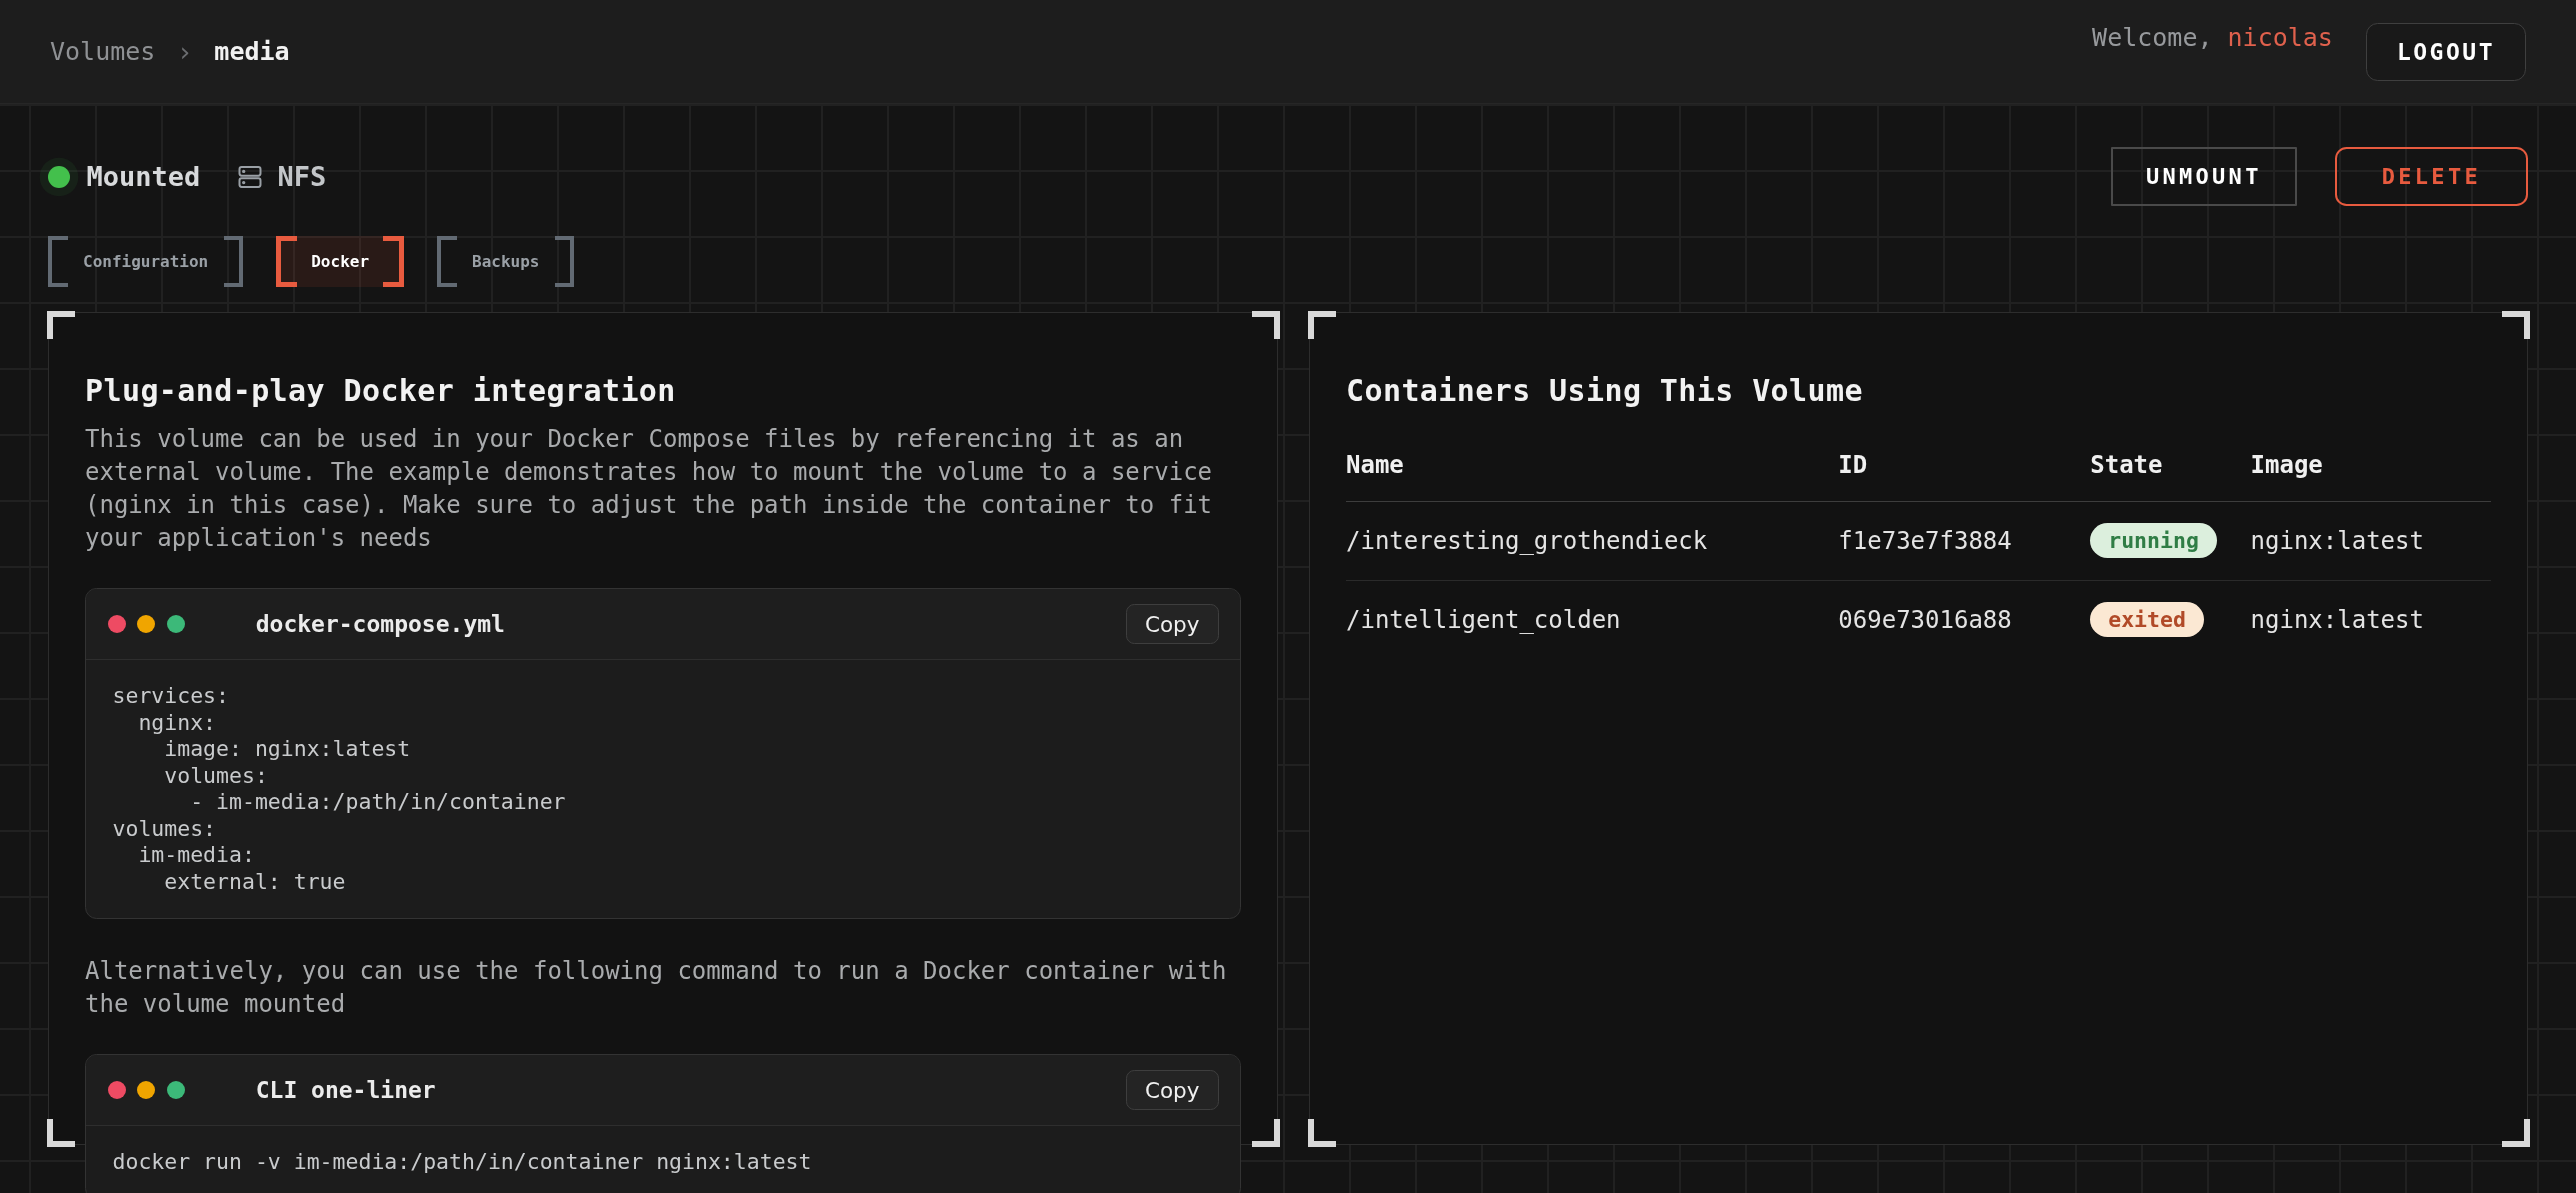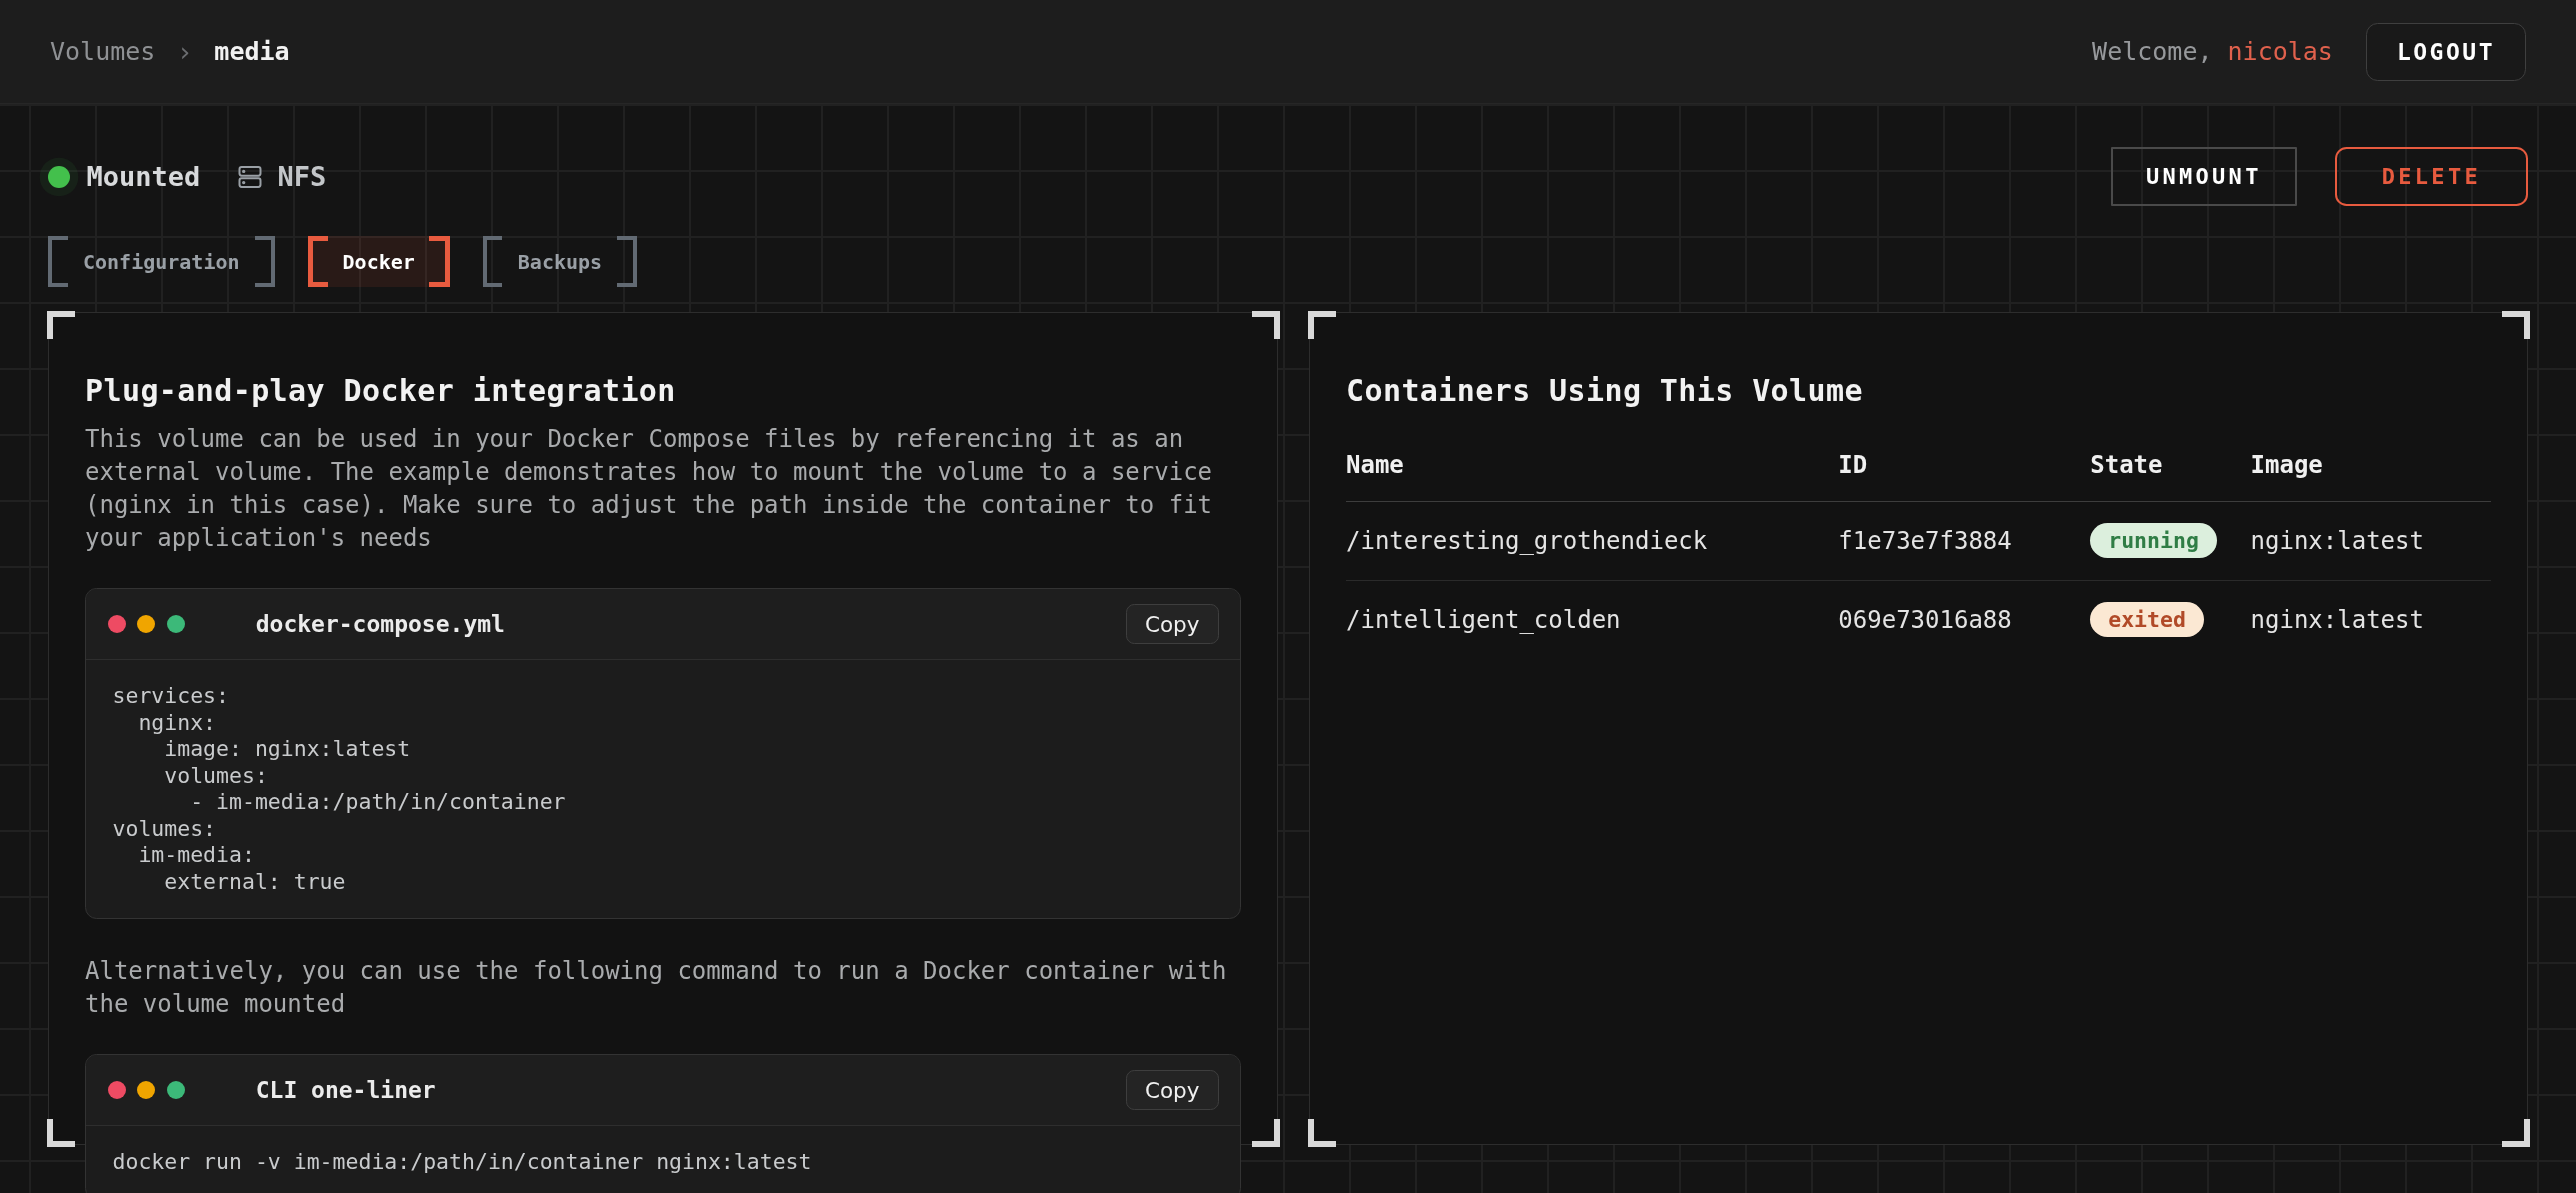--- a/index.html
+++ b/index.html
@@ -19,21 +19,21 @@
   
   .topbar{
     height:104px;background:#1d1d1d;border-bottom:1.7px solid #262626;
     display:flex;align-items:center;justify-content:space-between;
     padding:0 50px;position:relative;z-index:5;
   }
   .breadcrumb{display:flex;align-items:center;gap:21.5px;font-size:25px;}
   .crumb-parent{color:#8f9194;cursor:pointer;}
   .crumb-sep{color:#6b6d70;font-size:26.5px;}
   .crumb-current{color:#f2f2f2;font-weight:bold;}
-  .top-right{display:flex;align-items:center;gap:33px;}
+  .top-right{display:flex;gap:33px;}
   .welcome{font-size:25px;color:#97999c;}
   .welcome .username{color:#e0614d;}
   .btn-logout{
     background:#191919;border:1.7px solid #3f3f3f;border-radius:11.6px;
     color:#fff;font-family:inherit;font-weight:bold;font-size:23px;
     letter-spacing:2.5px;padding:15px 30px;cursor:pointer;
   }
   
   .main{
     position:relative;height:1090px;
@@ -67,21 +67,21 @@
   }
   .btn-delete{
     background:transparent;border:2.5px solid var(--accent);border-radius:11.6px;
     color:var(--accent);font-family:inherit;font-weight:bold;font-size:22px;
     letter-spacing:3.3px;padding:15px 45px;cursor:pointer;
   }
   
   .tab-list{display:flex;align-items:center;gap:33px;margin-top:30px;}
   .tab{
     position:relative;height:51px;display:flex;align-items:center;
-    padding:0 35px;font-size:20px;font-weight:bold;color:#9aa0a6;cursor:pointer;
+    padding:0 35px;font-size:16px;font-weight:bold;color:#9aa0a6;cursor:pointer;
   }
   .tab::before,.tab::after{
     content:"";position:absolute;top:0;bottom:0;width:15.7px;
     border:4.1px solid #626a73;
   }
   .tab::before{left:0;border-right:none;}
   .tab::after{right:0;border-left:none;}
   .tab.active{color:#ffffff;background:rgba(232,91,63,0.10);}
   .tab.active::before,.tab.active::after{border-color:var(--accent);border-width:5.8px;}
   

